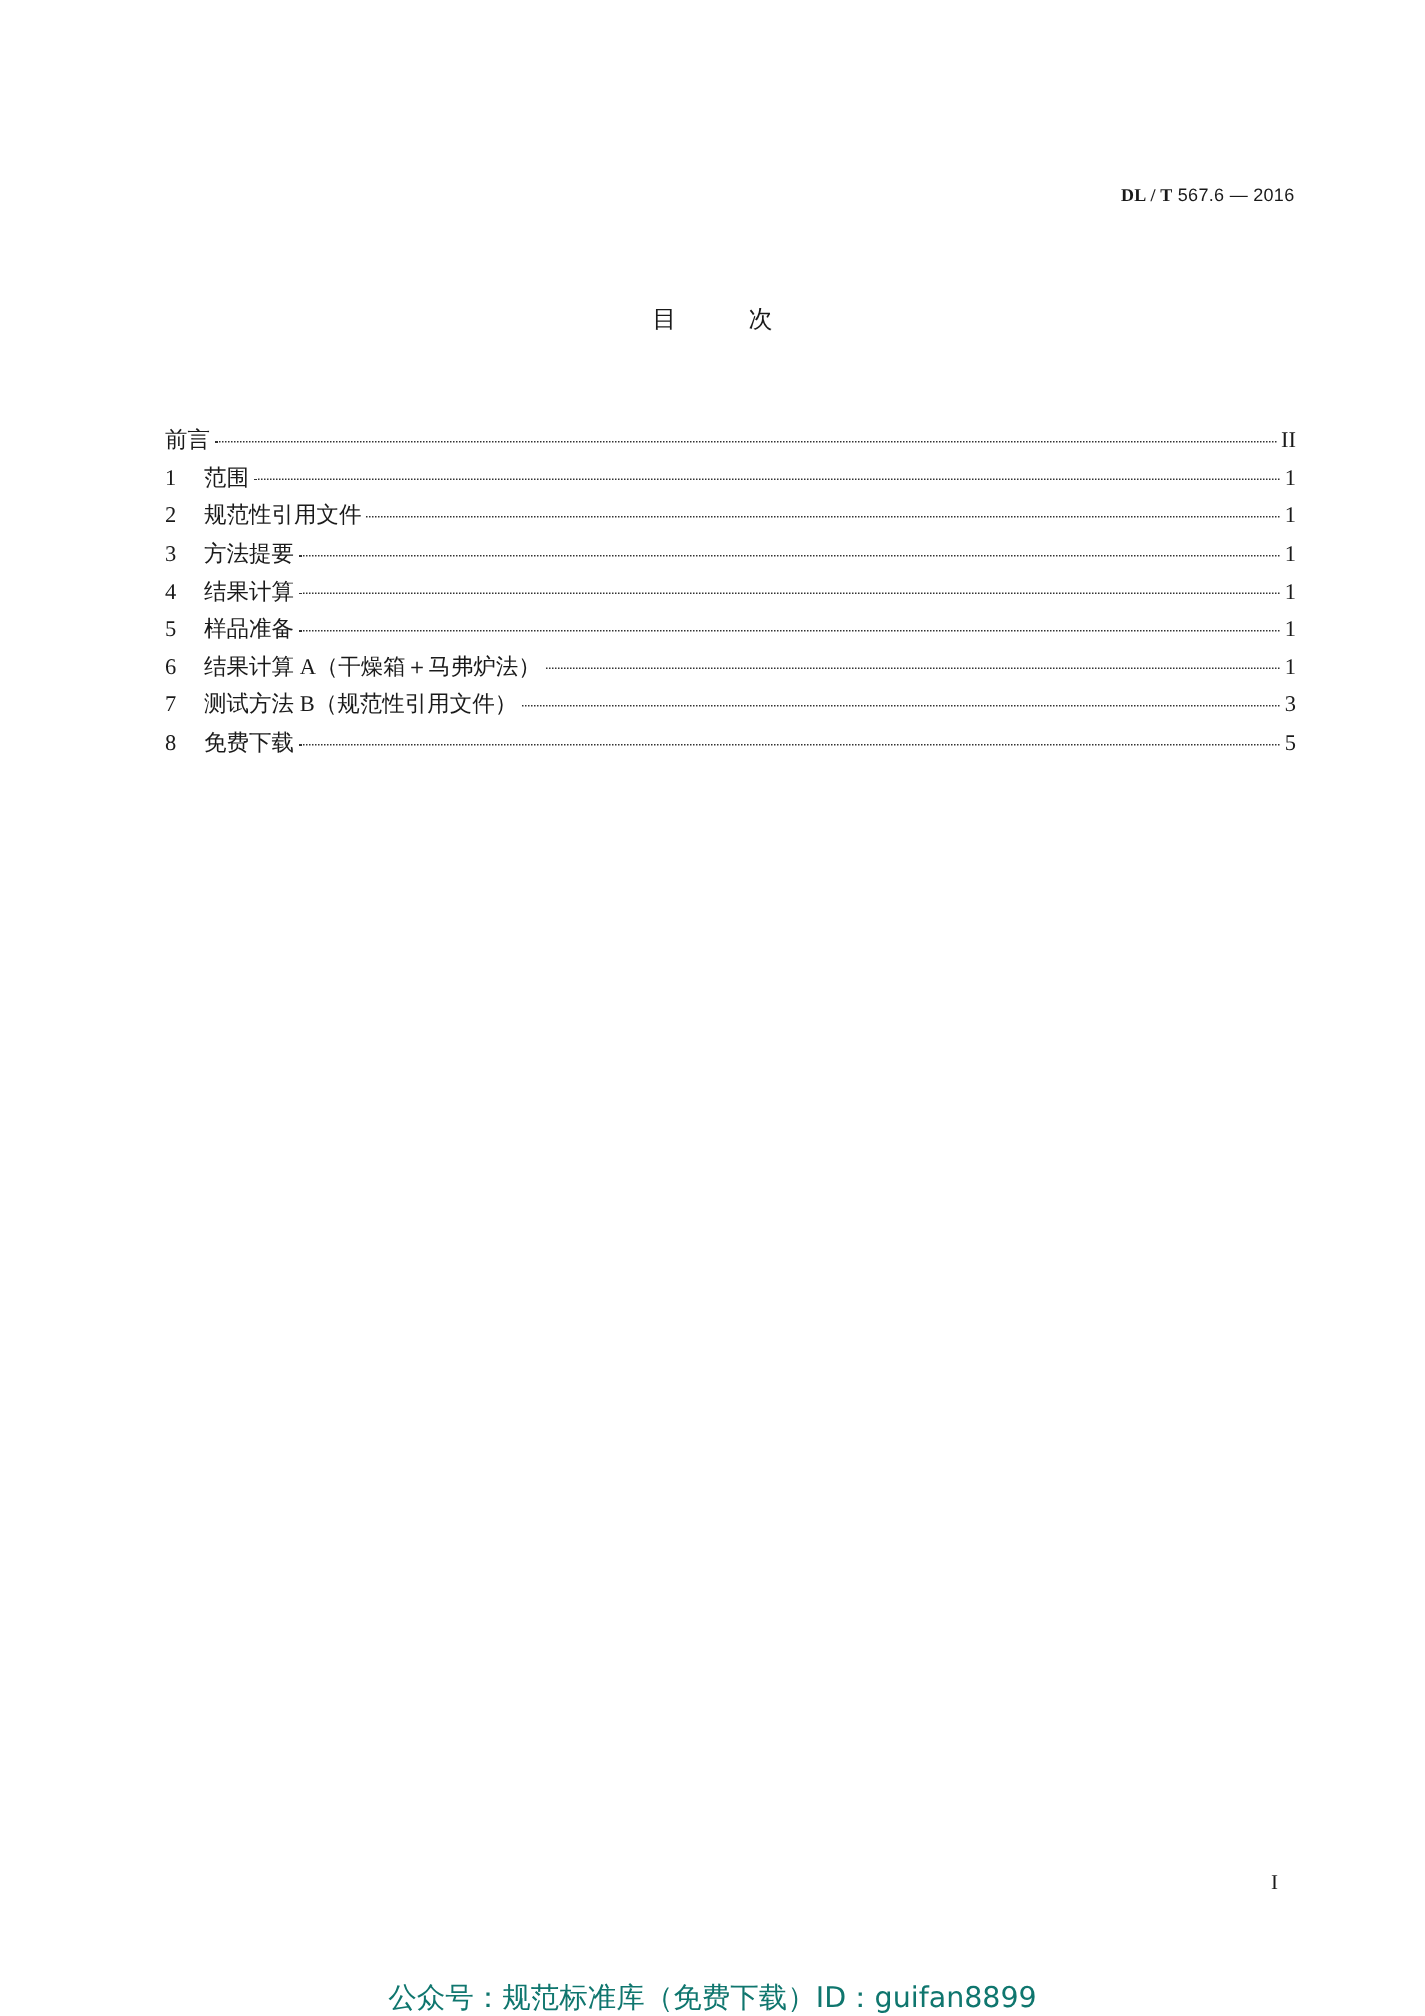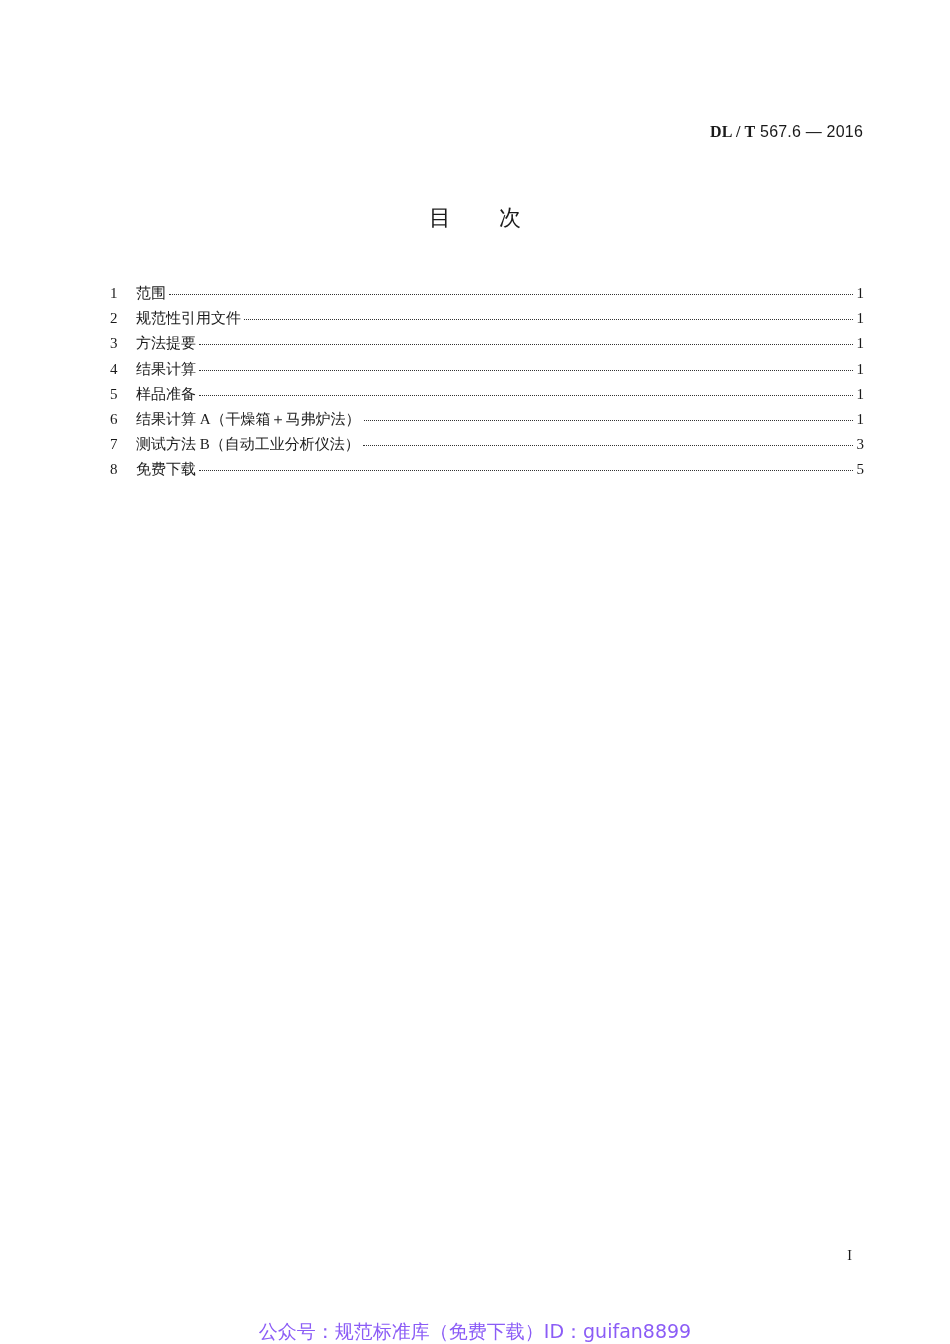--- a/index.html
+++ b/index.html
@@ -12,36 +12,36 @@
       height: 1344px;
       position: relative;
       overflow: hidden;
       color: #1a1a1a;
       font-family: "Liberation Serif", "DejaVu Serif", serif;
     }
     .std-code {
       position: absolute;
       right: 87px;
       top: 123px;
-      font-size: 16px;
+      font-size: 12px;
       font-family: "Liberation Sans", sans-serif;
       letter-spacing: 0.2px;
     }
     .std-code .prefix {
       font-family: "Liberation Serif", serif;
       font-weight: bold;
     }
     .toc-title {
       position: absolute;
       left: 0;
       width: 950px;
       top: 203px;
       text-align: center;
       font-family: "DejaVu Sans", sans-serif;
-      font-size: 22px;
+      font-size: 16px;
       letter-spacing: 48px;
       text-indent: 48px;
     }
     .toc {
       position: absolute;
       left: 110px;
       top: 284px;
       width: 754px;
     }
     .toc-row {
@@ -77,34 +77,39 @@
       font-size: 14px;
     }
     .watermark {
       position: absolute;
       left: 0;
       width: 950px;
       top: 1319px;
       text-align: center;
       font-family: "DejaVu Sans", sans-serif;
       font-size: 19px;
-      color: #8b5cf6;
+      color: #0f766e;
     }
   </style>
 </head>
 <body>
 
 <div class="std-code">
   <span class="prefix">DL / T</span>
   <span>567.6 — 2016</span>
 </div>
 
 <div class="toc-title">目次</div>
 
 <div class="toc">
+  <div class="toc-row">
+    <span class="toc-label">前言</span>
+    <span class="toc-leader"></span>
+    <span class="toc-page">II</span>
+  </div>
   <div class="toc-row">
     <span class="toc-num">1</span>
     <span class="toc-label">范围</span>
     <span class="toc-leader"></span>
     <span class="toc-page">1</span>
   </div>
   <div class="toc-row">
     <span class="toc-num">2</span>
     <span class="toc-label">规范性引用文件</span>
     <span class="toc-leader"></span>
@@ -129,21 +134,21 @@
     <span class="toc-page">1</span>
   </div>
   <div class="toc-row">
     <span class="toc-num">6</span>
     <span class="toc-label">结果计算 A（干燥箱＋马弗炉法）</span>
     <span class="toc-leader"></span>
     <span class="toc-page">1</span>
   </div>
   <div class="toc-row">
     <span class="toc-num">7</span>
-    <span class="toc-label">测试方法 B（自动工业分析仪法）</span>
+    <span class="toc-label">测试方法 B（规范性引用文件）</span>
     <span class="toc-leader"></span>
     <span class="toc-page">3</span>
   </div>
   <div class="toc-row">
     <span class="toc-num">8</span>
     <span class="toc-label">免费下载</span>
     <span class="toc-leader"></span>
     <span class="toc-page">5</span>
   </div>
 </div>

